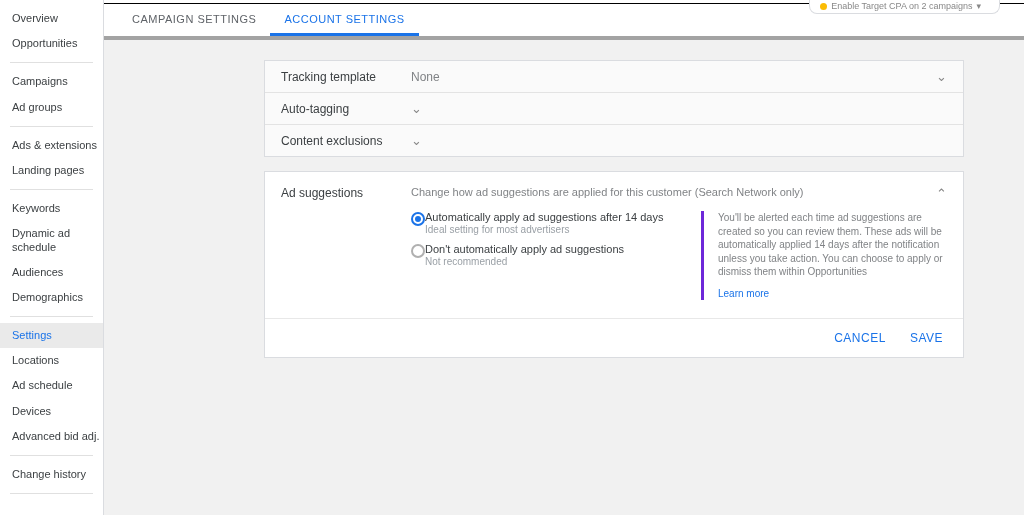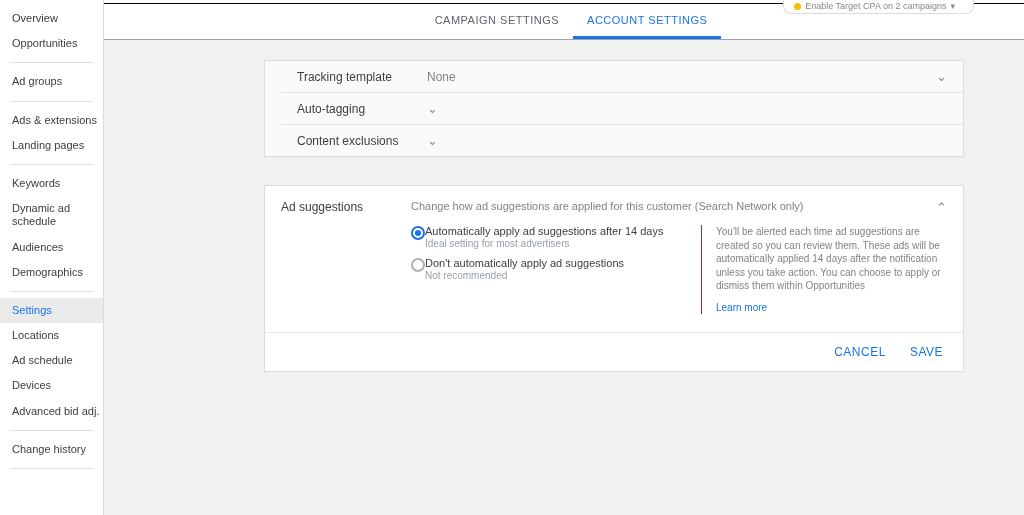--- a/index.html
+++ b/index.html
@@ -46,44 +46,43 @@
   position: relative;
 }
 .top-strip {
   height: 4px;
   background: #fff;
   border-bottom: 1px solid #000;
 }
 .top-pill {
   position: absolute;
   top: -1px;
-  right: 50px;
+  right: 24px;
   background: #fff;
   border: 1px solid #dadce0;
   border-top: none;
   border-radius: 0 0 8px 8px;
   padding: 2px 18px 2px 10px;
   font-size: 9px;
   color: #888;
   white-space: nowrap;
   display: flex;
   align-items: center;
   gap: 4px;
 }
 .dot-yellow {
   width: 7px; height: 7px; border-radius: 50%; background: #fbbc04;
 }
 .tabs {
   background: #fff;
-  border-bottom: 1px solid #a3a3a3;
+  border-bottom: 4px solid #a3a3a3;
   display: flex;
   padding-left: 14px;
   height: 36px;
   align-items: stretch;
-  justify-content: center;
 }
 .tab {
   text-transform: uppercase;
   font-size: 11px;
   letter-spacing: 0.5px;
   color: #5f6368;
   padding: 0 14px;
   display: flex;
   align-items: center;
   cursor: pointer;
@@ -92,21 +91,20 @@
 .tab.active {
   color: #1a73e8;
   border-bottom-color: #1a73e8;
 }
 .content {
   padding: 20px 60px 0 160px;
 }
 .settings-card {
   border: 1px solid #dadce0;
   background: #fafafa;
-  padding-left: 16px;
 }
 .row {
   display: flex;
   align-items: center;
   padding: 8px 16px;
   border-bottom: 1px solid #e3e3e3;
   cursor: pointer;
 }
 .row:last-child { border-bottom: none; }
 .row-label {
@@ -116,21 +114,21 @@
 }
 .row-value {
   flex: 1;
   font-size: 12px;
   color: #808386;
 }
 .chevron { color: #888; font-size: 13px; }
 .expanded-card {
   border: 1px solid #dadce0;
   background: #fff;
-  margin-top: 28px;
+  margin-top: 14px;
 }
 .exp-head {
   display: flex;
   padding: 14px 16px 4px 16px;
   align-items: flex-start;
 }
 .exp-label { width: 130px; font-size: 12px; color: #3c4043; font-weight: 500; }
 .exp-desc { flex: 1; font-size: 11px; color: #808386; }
 .exp-chevron { color: #888; font-size: 13px; cursor: pointer; }
 .exp-body {
@@ -151,21 +149,21 @@
   margin-top: 1px; flex-shrink: 0; position: relative;
 }
 .radio.selected { border-color: #1a73e8; }
 .radio.selected::after {
   content: ""; position: absolute; left: 2px; top: 2px;
   width: 6px; height: 6px; border-radius: 50%; background: #1a73e8;
 }
 .opt-title { font-size: 11px; color: #3c4043; }
 .opt-sub { font-size: 10px; color: #9aa0a6; margin-top: 1px; }
 .side-note {
-  border-left: 1px solid #6d28d9;
+  border-left: 3px solid #6d28d9;
   padding-left: 14px;
   font-size: 10px;
   color: #808386;
   flex: 1;
   line-height: 1.35;
 }
 .learn-more {
   display: block;
   margin-top: 8px;
   color: #1a73e8;
@@ -190,20 +188,21 @@
 }
 </style>
 </head>
 <body>
 
 <div class="app">
   <nav class="sidebar" id="sidebar">
       <div class="sidebar-item">Overview</div>
       <div class="sidebar-item">Opportunities</div>
       <div class="sidebar-group-divider"></div>
+      <div class="sidebar-item">Campaigns</div>
       <div class="sidebar-item">Ad groups</div>
       <div class="sidebar-group-divider"></div>
       <div class="sidebar-item">Ads &amp; extensions</div>
       <div class="sidebar-item">Landing pages</div>
       <div class="sidebar-group-divider"></div>
       <div class="sidebar-item">Keywords</div>
       <div class="sidebar-item">Dynamic ad schedule</div>
       <div class="sidebar-item">Audiences</div>
       <div class="sidebar-item">Demographics</div>
       <div class="sidebar-group-divider"></div>

